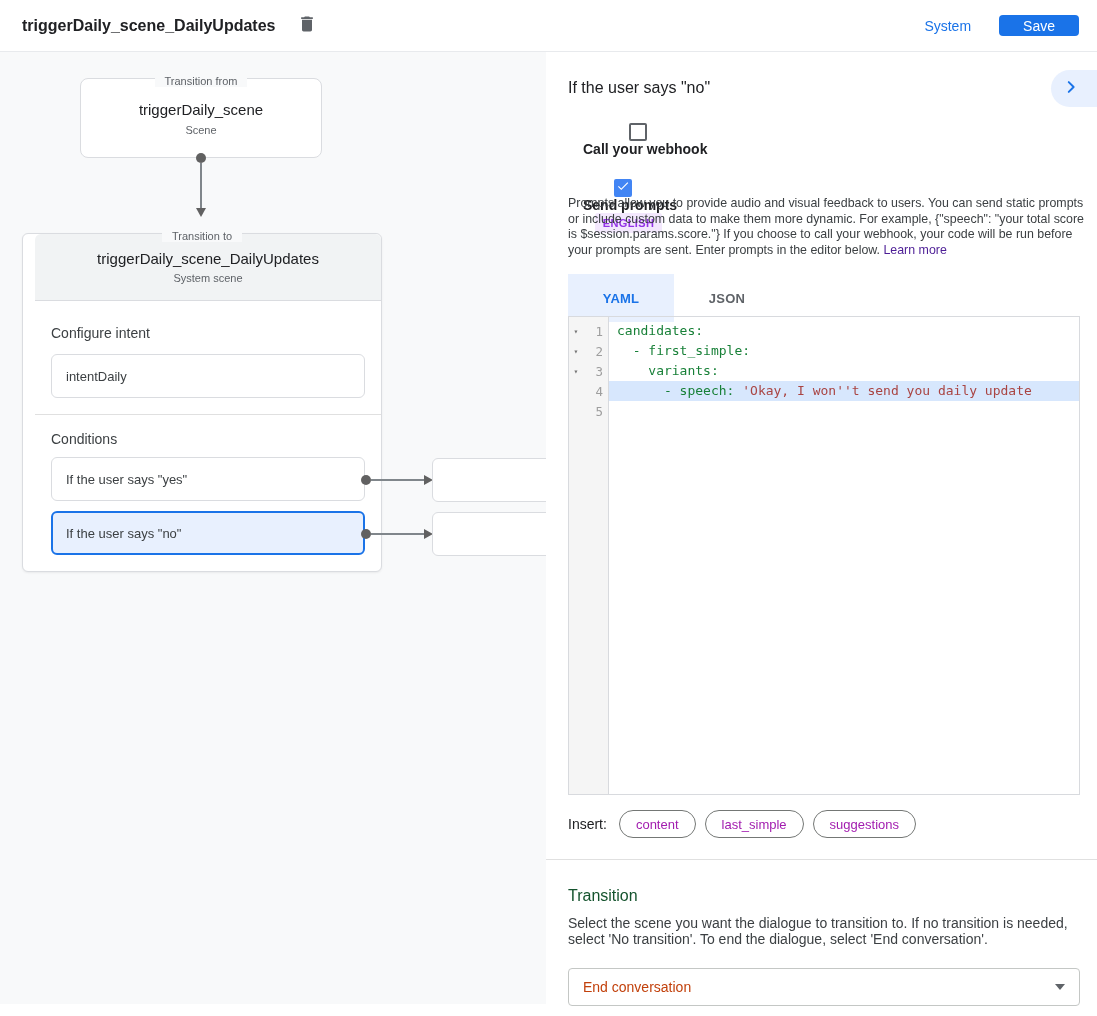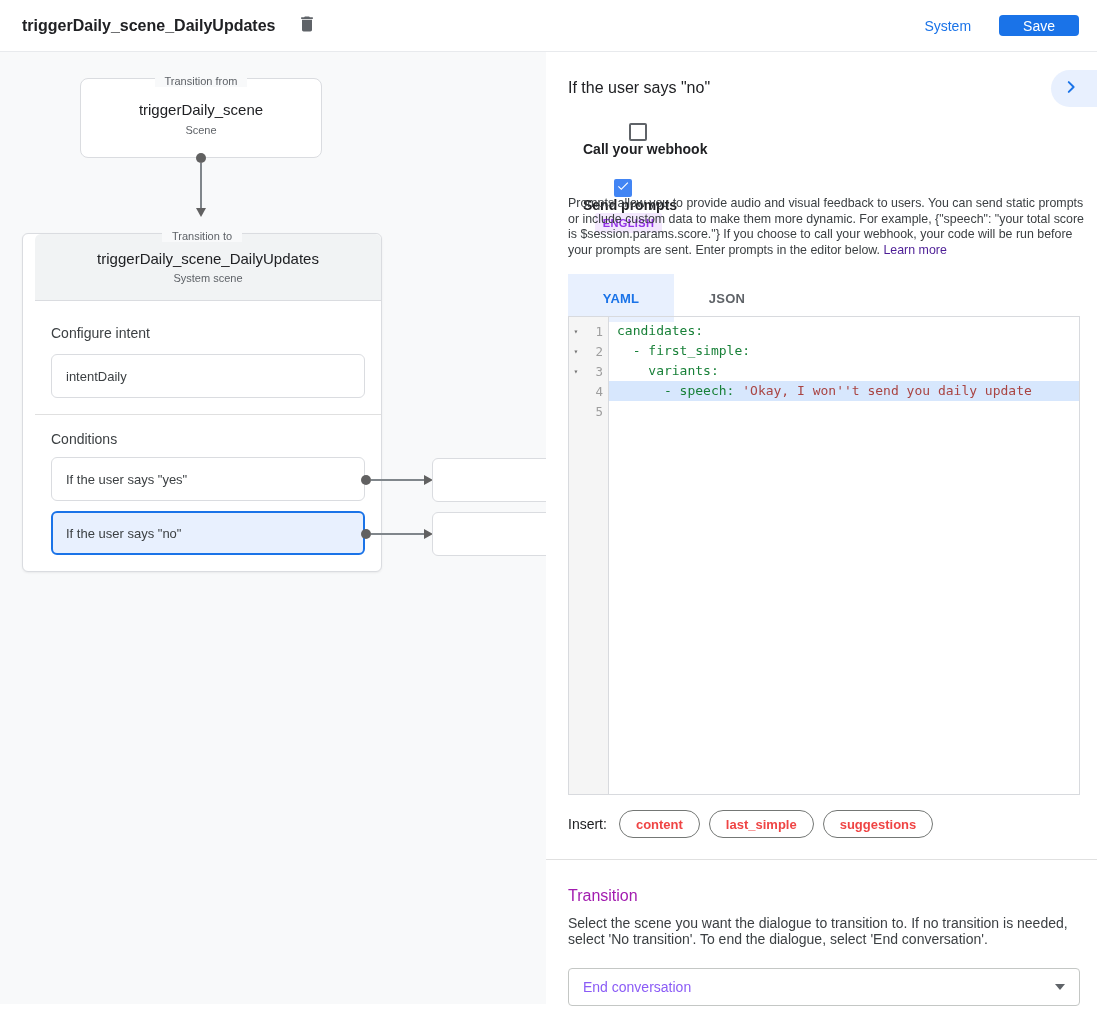--- a/index.html
+++ b/index.html
@@ -94,28 +94,28 @@
   .lnum { flex:1; text-align:right; padding-right:5px; color:#9e9e9e; font-size:12.5px; }
   .editor-code { flex:1; padding-top:4px; overflow:hidden; cursor:text; }
   .code-line { height:20px; line-height:20px; padding-left:8px; white-space:pre; }
   .code-line.hl { background:#d7e7fd; }
   .code-line .key { color:#188038; }
   .code-line .str { color:#a94442; }
 
   .insert-row { position:absolute; top:757px; left:22px; height:30px; display:flex; align-items:center; }
   .insert-label { font-size:14px; color:#202124; margin-right:12px; }
   .chip { border:1px solid #747775; border-radius:16px; background:#fff; padding:4px 16px; height:28px;
-          font-size:13px; color:#ef4444; margin-right:9px; cursor:pointer; font-family:"Liberation Sans", sans-serif;font-weight:bold; }
+          font-size:13px; color:#a21caf; margin-right:9px; cursor:pointer; font-family:"Liberation Sans", sans-serif; }
 
   .panel-divider { position:absolute; top:807px; left:0; right:0; border-top:1px solid #e0e0e0; }
-  .transition-heading { position:absolute; top:835px; left:22px; font-size:16px; color:#a21caf; }
+  .transition-heading { position:absolute; top:835px; left:22px; font-size:16px; color:#14532d; }
   .transition-desc { position:absolute; top:864px; left:22px; width:516px; font-size:14px; line-height:15.6px; color:#3c4043; }
   .transition-select { position:absolute; top:916px; left:22px; width:512px; height:38px; border:1px solid #c4c7c5;
                        border-radius:4px; background:#fff; display:flex; align-items:center; padding:0 14px;
-                       font-size:14px; color:#8b5cf6; cursor:pointer; }
+                       font-size:14px; color:#c2410c; cursor:pointer; }
   .caret-down { margin-left:auto; width:0; height:0; border-left:5px solid transparent; border-right:5px solid transparent;
                 border-top:6px solid #5f6368; }
 </style>
 </head>
 <body>
 
 <div class="app">
 
   <div class="header">
     <div class="header-title">triggerDaily_scene_DailyUpdates</div>

